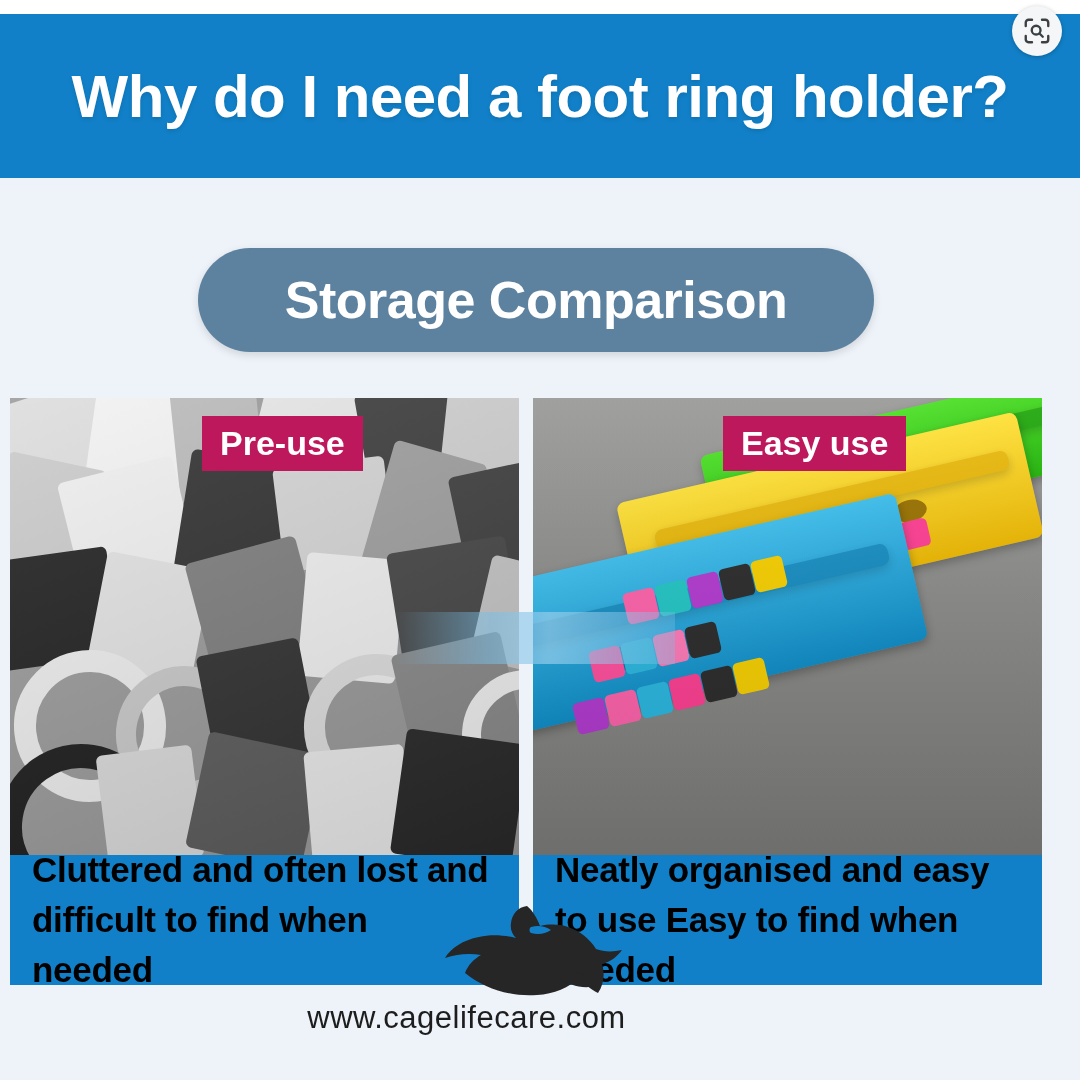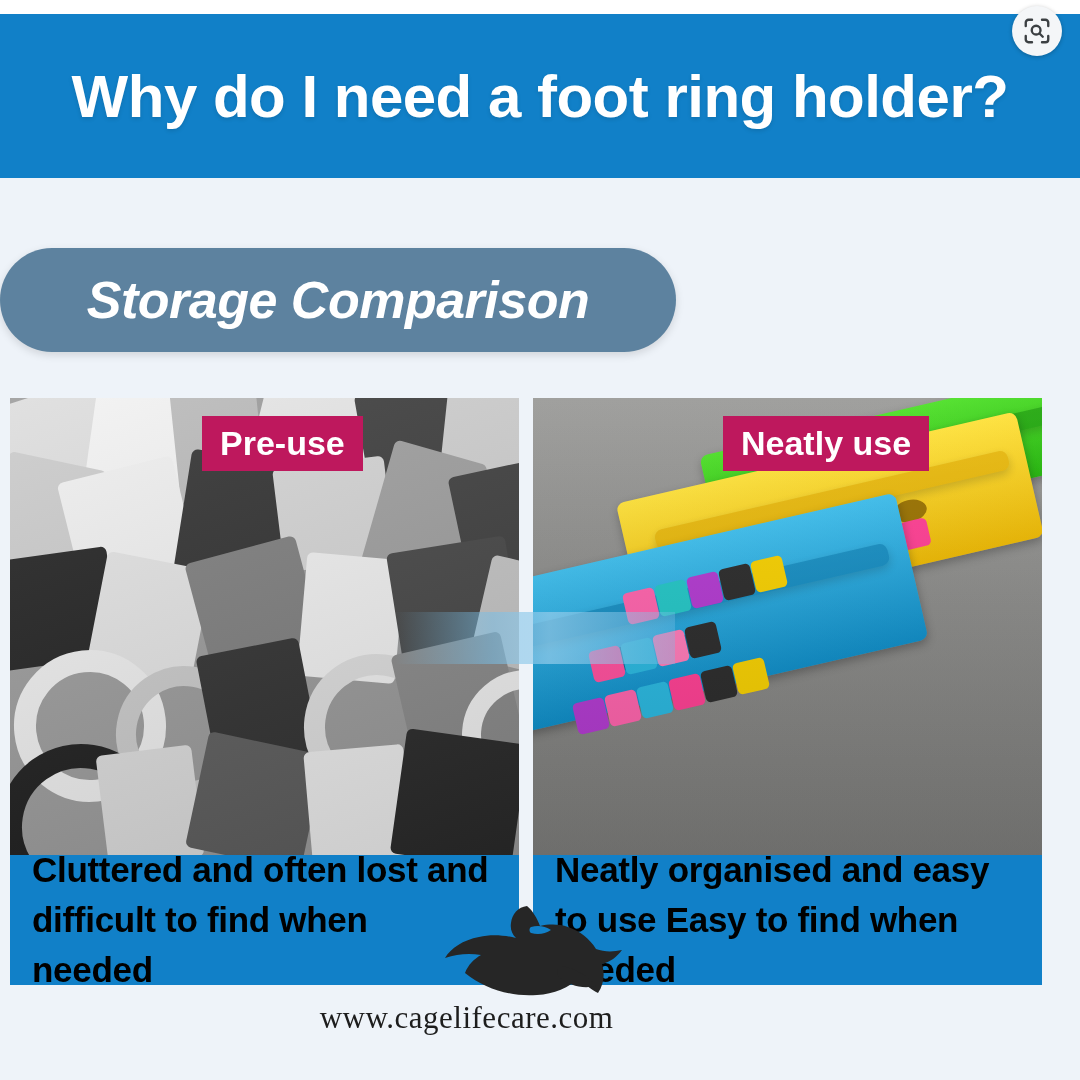--- a/index.html
+++ b/index.html
@@ -24,21 +24,21 @@
   }
 
   
   .lens-btn{
     position:absolute;right:18px;top:6px;width:50px;height:50px;border-radius:50%;
     background:#f4f6f8;box-shadow:0 1px 4px rgba(0,0,0,.25);
     display:flex;align-items:center;justify-content:center;z-index:20;
   }
 
   
-  .pill-wrap{position:absolute;left:0;top:248px;width:1072px;display:flex;justify-content:flex-start;font-style:italic;}
+  .pill-wrap{position:absolute;left:0;top:248px;width:1072px;display:flex;justify-content:center;}
   .pill{
     background:#5d829f;border-radius:56px;
     padding:22px 58px;min-width:560px;text-align:center;
     box-shadow:0 3px 8px rgba(0,0,0,.13);
   }
   .pill-text{color:#ffffff;font-size:52px;font-weight:bold;white-space:nowrap;letter-spacing:-0.5px;}
 
   
   .panels{position:absolute;left:10px;top:398px;width:1033px;height:587px;display:flex;gap:14px;}
   .panel{position:relative;width:509px;height:587px;overflow:hidden;}
@@ -79,21 +79,21 @@
     position:absolute;left:395px;top:612px;width:280px;height:52px;
     background:linear-gradient(90deg,rgba(60,150,210,0) 0%,rgba(120,190,230,.55) 35%,rgba(150,205,235,.70) 55%,rgba(120,190,230,.35) 100%);
     z-index:7;pointer-events:none;
   }
 
   
   .watermark{position:absolute;left:0;top:900px;width:1080px;height:140px;z-index:9;pointer-events:none;}
   .wm-bird{position:absolute;left:435px;top:0px;width:200px;height:110px;}
   .wm-url{
     position:absolute;left:0;top:100px;width:933px;text-align:center;
-    color:#1d1d1d;font-family:Liberation Serif, serif;font-size:31px;letter-spacing:.5px;
+    color:#1d1d1d;font-family:Liberation Sans, sans-serif;font-size:31px;letter-spacing:.5px;
   }
 </style>
 </head>
 <body>
 
 <div class="page">
 
   <div class="top-strip"></div>
 
   <div class="header-bar">
@@ -210,21 +210,21 @@
         <div class="bead" style="left:42px;top:302px;width:32px;height:32px;background:#b23ad0;transform:rotate(-13deg);"></div>
         <div class="bead" style="left:74px;top:294px;width:32px;height:32px;background:#ff63ac;transform:rotate(-13deg);"></div>
         <div class="bead" style="left:106px;top:286px;width:32px;height:32px;background:#29b8e0;transform:rotate(-13deg);"></div>
         <div class="bead" style="left:138px;top:278px;width:32px;height:32px;background:#ff3f93;transform:rotate(-13deg);"></div>
         <div class="bead" style="left:170px;top:270px;width:32px;height:32px;background:#2b2b2b;transform:rotate(-13deg);"></div>
         <div class="bead" style="left:202px;top:262px;width:32px;height:32px;background:#f7d000;transform:rotate(-13deg);"></div>
 
         <div style="position:absolute;inset:0;background:linear-gradient(180deg,rgba(255,255,255,.05),rgba(0,0,0,.13));"></div>
       </div>
 
-      <div class="badge badge-right">Neatly use</div>
+      <div class="badge badge-right">Easy use</div>
 
       <div class="caption">
         <div class="caption-text">Neatly organised and easy to use Easy to find when needed</div>
       </div>
     </div>
   </div>
 
   <div class="gap-arrow"></div>
 
   <div class="watermark">

